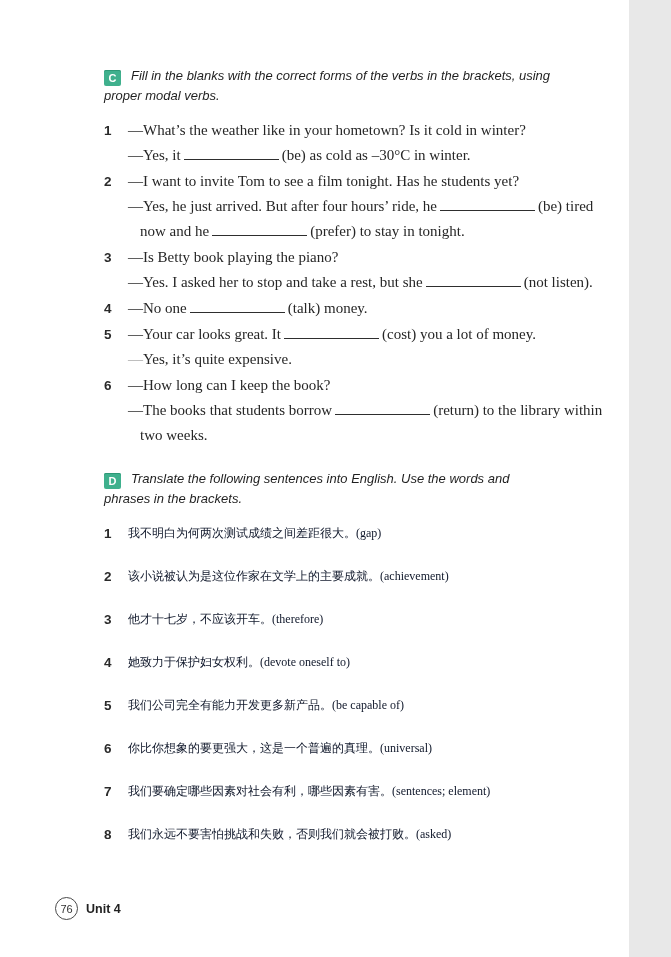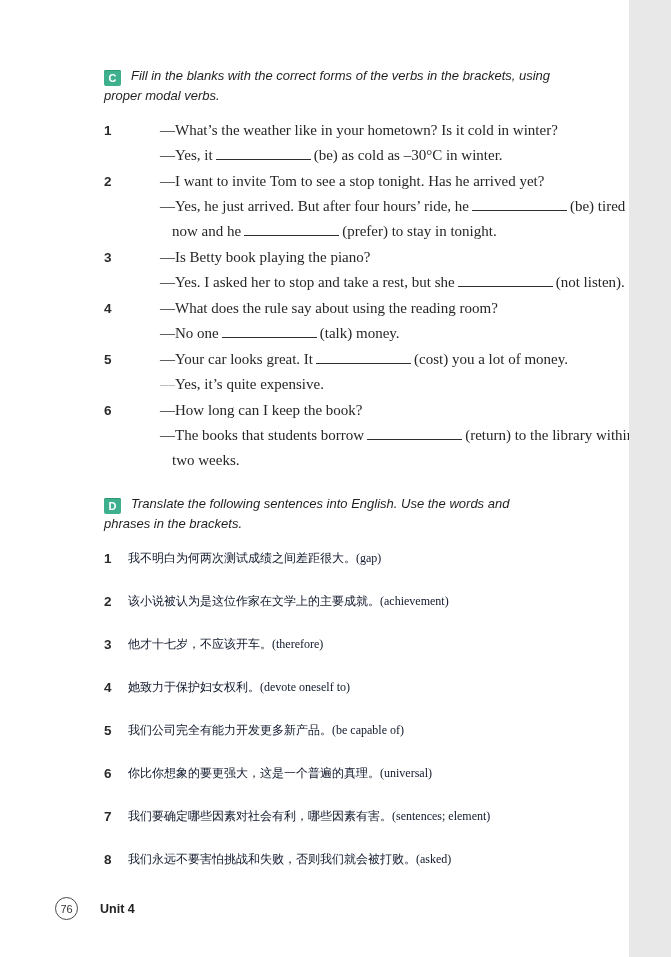--- a/index.html
+++ b/index.html
@@ -46,21 +46,20 @@
     font-size:13.5px;
     line-height:21px;
     color:#2a2a2a;
   }
   .item-body{flex:1;min-width:0;}
   .c-line{
     font-size:15px;
     line-height:21px;
     margin-bottom:4px;
     white-space:nowrap;
-    margin-left:32px;
   }
   .c-line.cont{padding-left:12px;}
   .blank{
     display:inline-block;
     width:95px;
     height:0.85em;
     border-bottom:1px solid #2e2e2e;
     margin:0 3px;
   }
   .light{color:#a9a9a9;}
@@ -84,21 +83,21 @@
   .page-circle{
     width:23px;height:23px;
     border:1.3px solid #4a4a4a;
     border-radius:50%;
     display:flex;align-items:center;justify-content:center;
     font-size:11px;
     color:#333333;
     box-sizing:border-box;
   }
   .unit-label{
-    margin-left:22px;
+    margin-left:8px;
     font-size:12.5px;
     font-weight:600;
     color:#222222;
   }
 </style>
 </head>
 <body>
 
 <div class="page">
 
@@ -112,38 +111,37 @@
       <div class="num">1</div>
       <div class="item-body">
         <div class="c-line"><span>—What’s the weather like in your hometown? Is it cold in winter?</span></div>
         <div class="c-line"><span>—Yes, it</span><span class="blank"></span><span>(be) as cold as –30°C in winter.</span></div>
       </div>
     </div>
 
     <div class="c-item">
       <div class="num">2</div>
       <div class="item-body">
-        <div class="c-line"><span>—I want to invite Tom to see a stop tonight. Has he arrived yet?</span></div>
+        <div class="c-line"><span>—I want to invite Tom to see a film tonight. Has he students yet?</span></div>
         <div class="c-line"><span>—Yes, he just arrived. But after four hours’ ride, he</span><span class="blank"></span><span>(be) tired</span></div>
         <div class="c-line cont"><span>now and he</span><span class="blank"></span><span>(prefer) to stay in tonight.</span></div>
       </div>
     </div>
 
     <div class="c-item">
       <div class="num">3</div>
       <div class="item-body">
         <div class="c-line"><span>—Is Betty book playing the piano?</span></div>
         <div class="c-line"><span>—Yes. I asked her to stop and take a rest, but she</span><span class="blank"></span><span>(not listen).</span></div>
       </div>
     </div>
 
     <div class="c-item">
       <div class="num">4</div>
       <div class="item-body">
-        <div class="c-line"><span>—What does the rule say about using the reading room?</span></div>
         <div class="c-line"><span>—No one</span><span class="blank"></span><span>(talk) money.</span></div>
       </div>
     </div>
 
     <div class="c-item">
       <div class="num">5</div>
       <div class="item-body">
         <div class="c-line"><span>—Your car looks great. It</span><span class="blank"></span><span>(cost) you a lot of money.</span></div>
         <div class="c-line"><span class="light">—</span><span>Yes, it’s quite expensive.</span></div>
       </div>

